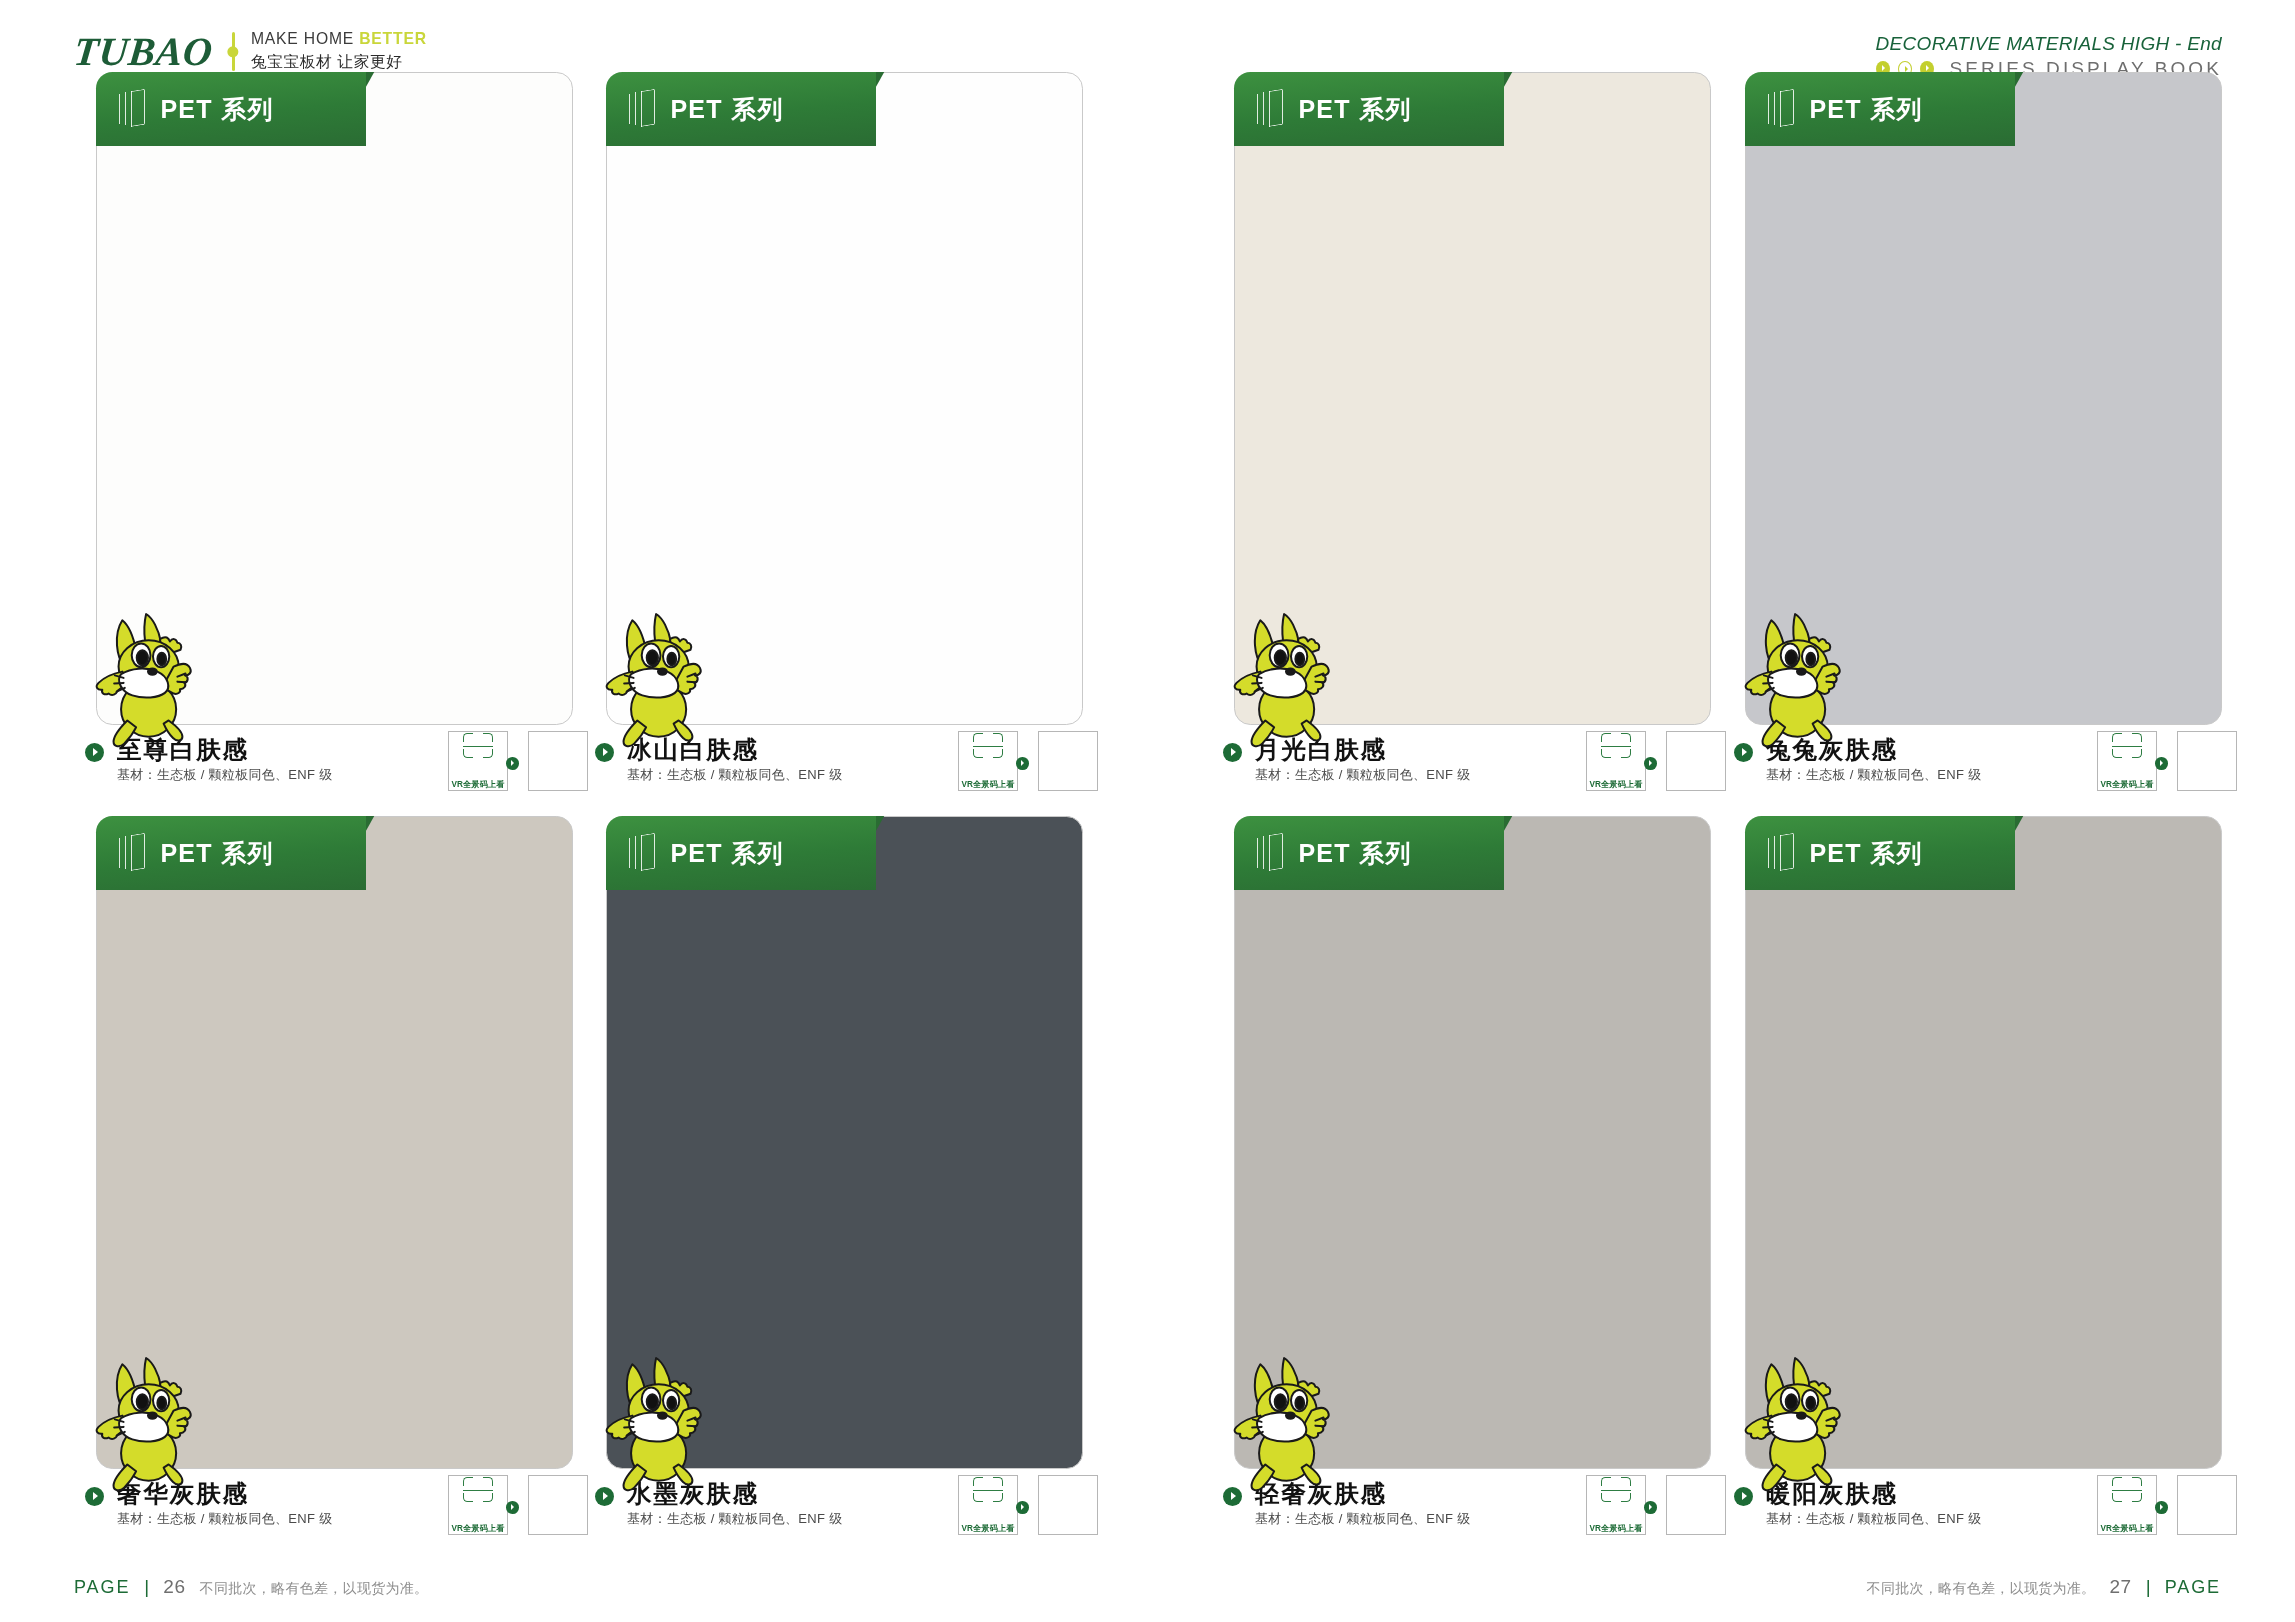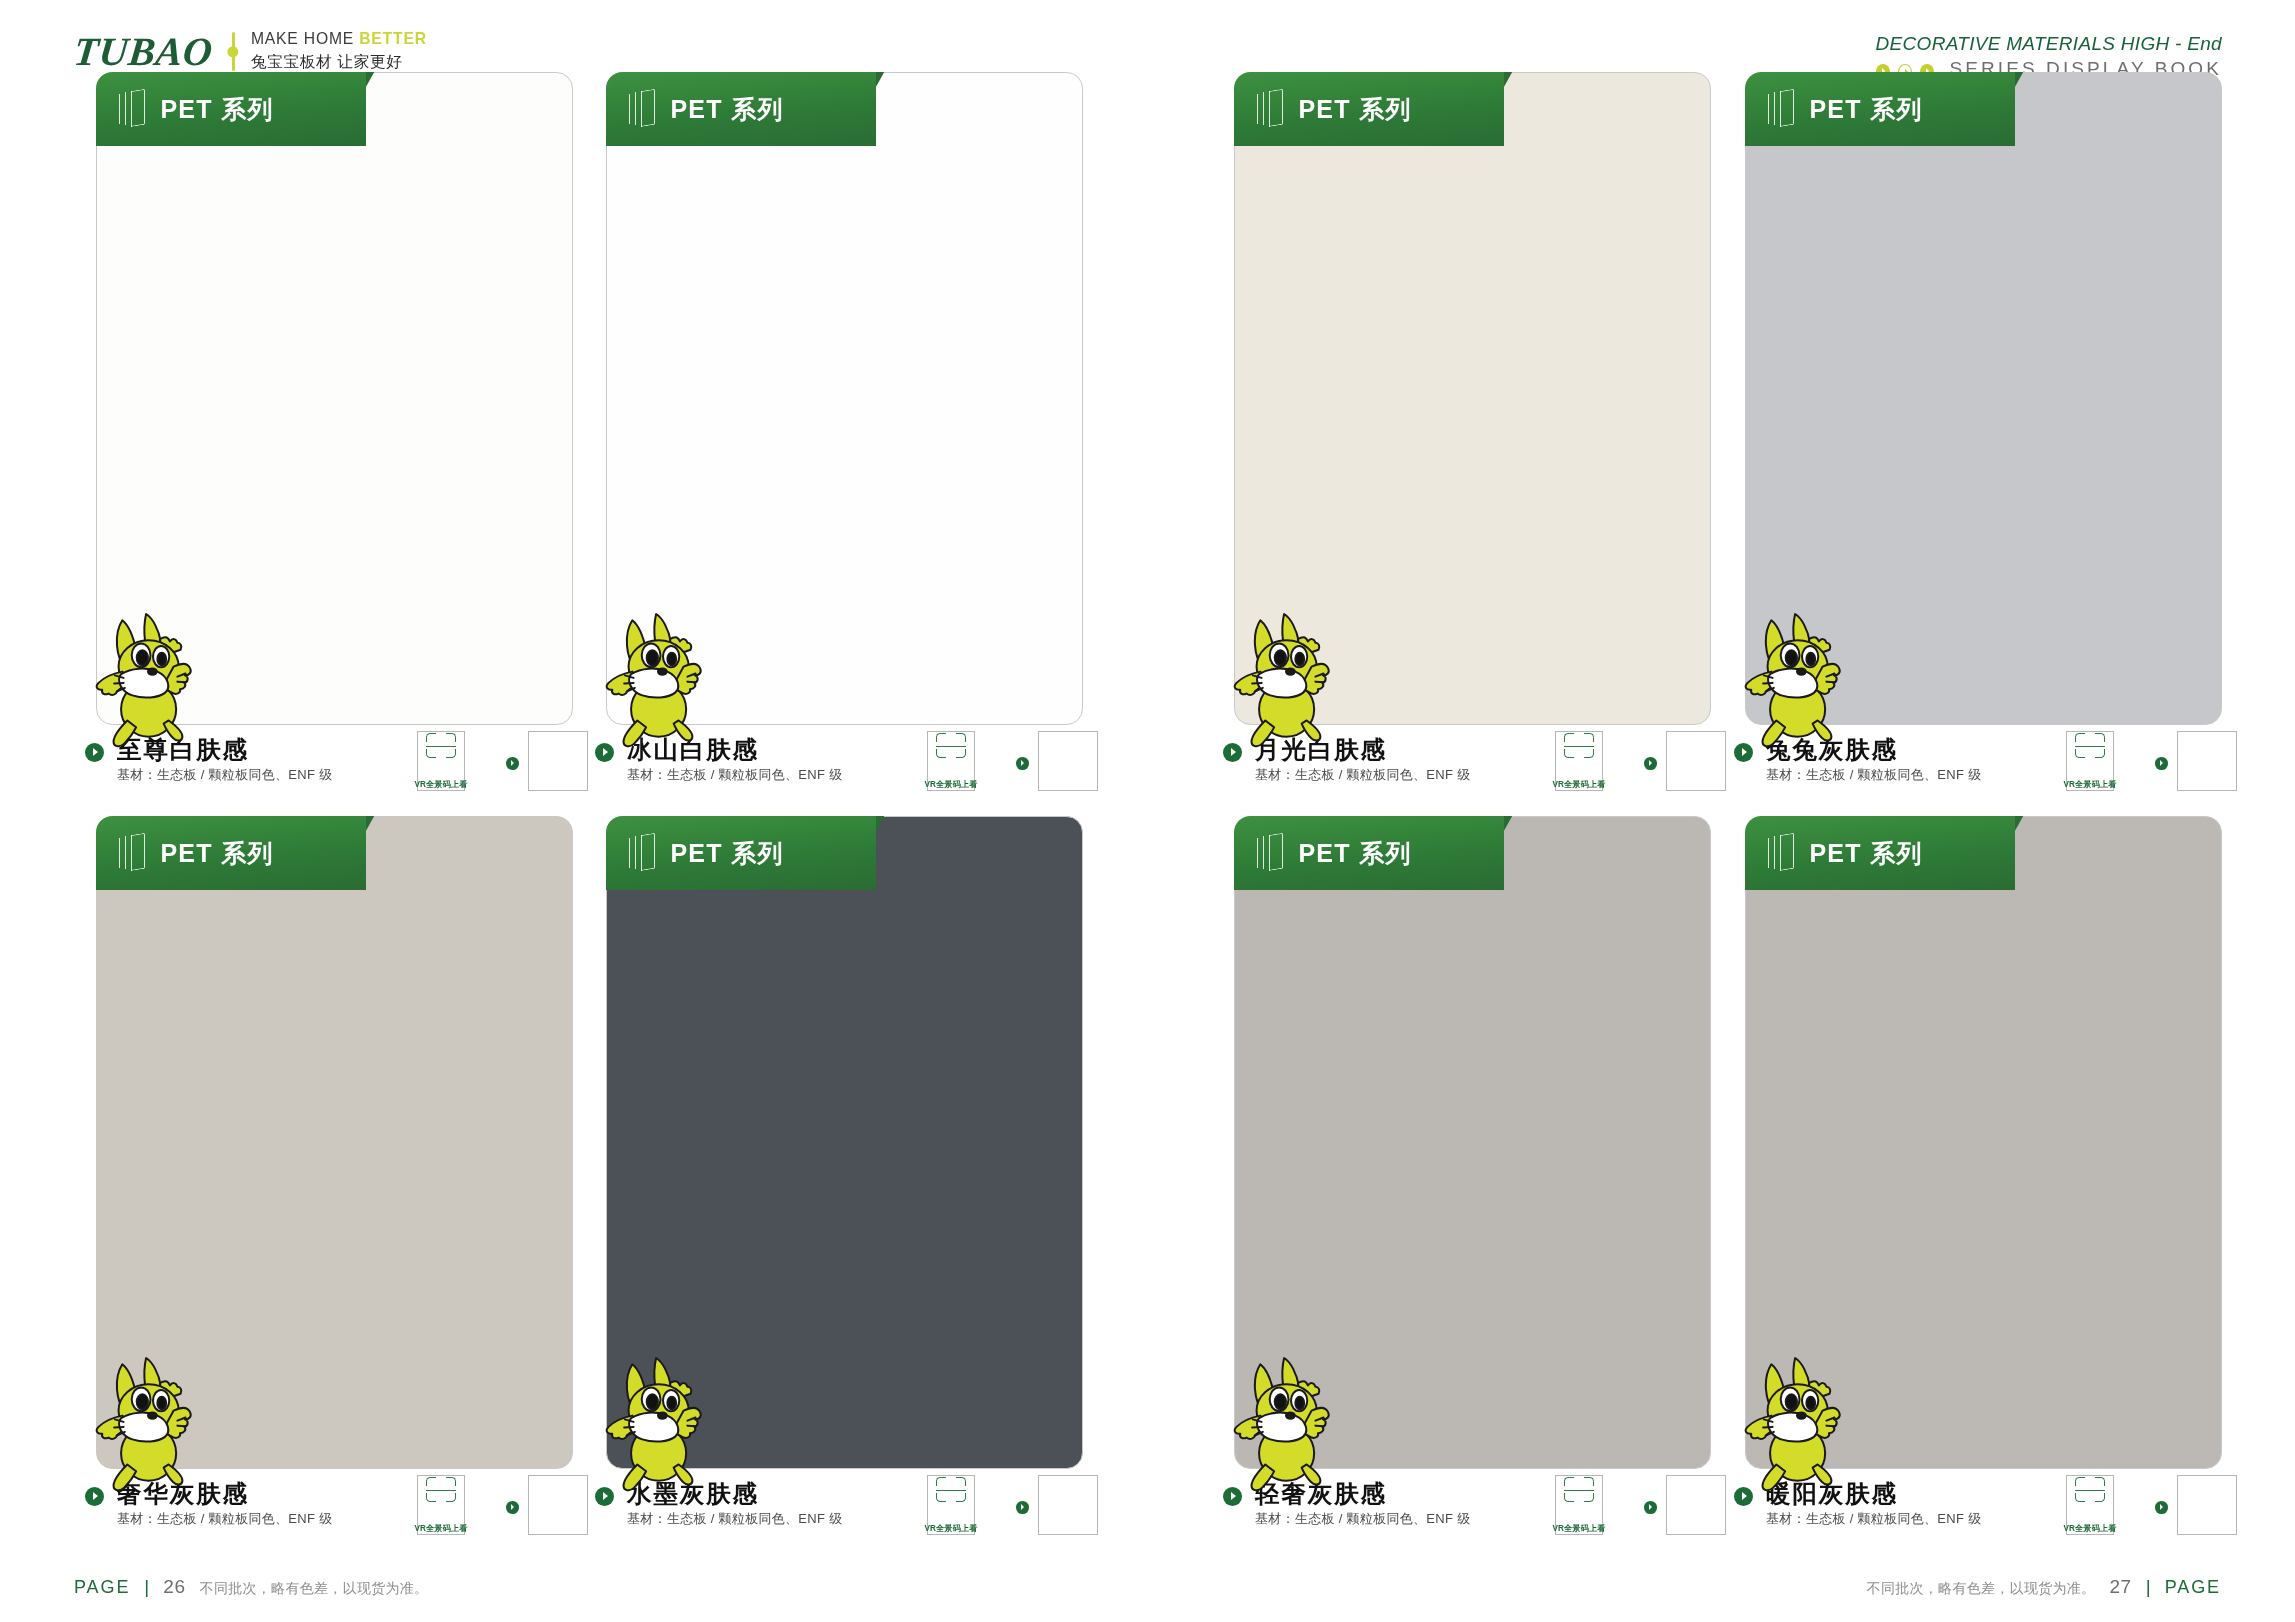--- a/index.html
+++ b/index.html
@@ -26,21 +26,21 @@
   }
   .brand-tag-en { font-size: 15.7px; letter-spacing: 0.8px; color: #3b3b3b; font-weight: 500; white-space: nowrap; }
   .brand-tag-en b { color: #c9d63a; font-weight: 700; }
   .brand-tag-cn { font-size: 15.7px; color: #2a2a2a; margin-top: 4.4px; letter-spacing: 0.6px; white-space: nowrap; }
 
   .head-right { position: absolute; right: 73px; top: 33px; text-align: right; }
   .head-right-l1 {
     font-size: 19px; font-weight: 400; font-style: italic; color:#18623a;
     letter-spacing: 0.3px; white-space: nowrap;
   }
-  .head-right-l2row { display:flex; align-items:flex-end; justify-content:flex-end; gap:6.3px; margin-top: 3.1px; }
+  .head-right-l2row { display:flex; align-items:center; justify-content:flex-end; gap:6.3px; margin-top: 3.1px; }
   .hdots { display:flex; align-items:center; gap:8.2px; margin-right: 8.8px; }
   .hdot { width: 14px; height: 16.3px; border-radius: 50%; background:#c3cf2e; position: relative; }
   .hdot.hollow { background: transparent; border: 1.3px solid #c3cf2e; }
   .hdot::after {
     content:""; position:absolute; left:5.7px; top:4.4px;
     border-left:3.8px solid #fff; border-top:3.8px solid transparent; border-bottom:3.8px solid transparent;
   }
   .hdot.hollow::after { border-left-color: #c3cf2e; }
   .head-right-l2 {
     font-size: 19px; letter-spacing: 3.1px; color:#6e6e6e; font-weight:300; white-space:nowrap;
@@ -108,21 +108,21 @@
   .info-name {
     position: absolute; left: 43px; top: 0px;
     font-family: "Liberation Serif","DejaVu Serif", serif;
     font-size: 24.5px; font-weight: 700; color: #111; letter-spacing: 1.9px; white-space: nowrap;
   }
   .info-sub {
     position: absolute; left: 43px; top: 33px;
     font-size: 13px; color: #4a4a4a; letter-spacing: 0.3px; white-space: nowrap;
   }
   .vr-box {
-    position: absolute; left: 343px; top: -2.5px; width: 48px; height: 60px;
+    position: absolute; left: 374px; top: -2.5px; width: 60px; height: 60px;
     border: 0.6px solid #b6b6b6; background:#fff;
     display:flex; flex-direction:column; align-items:center; justify-content:center; gap:19px;
   }
   .vr-glyph { width: 33px; height: 30px; position: relative; }
   .vr-glyph span {
     position:absolute; width: 10px; height: 8.8px; border:1.6px solid #2e7d43;
   }
   .vr-glyph span.tl { left:1.9px; top:1.3px; border-right:none; border-bottom:none; border-top-left-radius:4.4px;}
   .vr-glyph span.tr { right:1.9px; top:1.3px; border-left:none; border-bottom:none; border-top-right-radius:4.4px;}
   .vr-glyph span.bl { left:1.9px; bottom:1.3px; border-right:none; border-top:none; border-bottom-left-radius:4.4px;}

